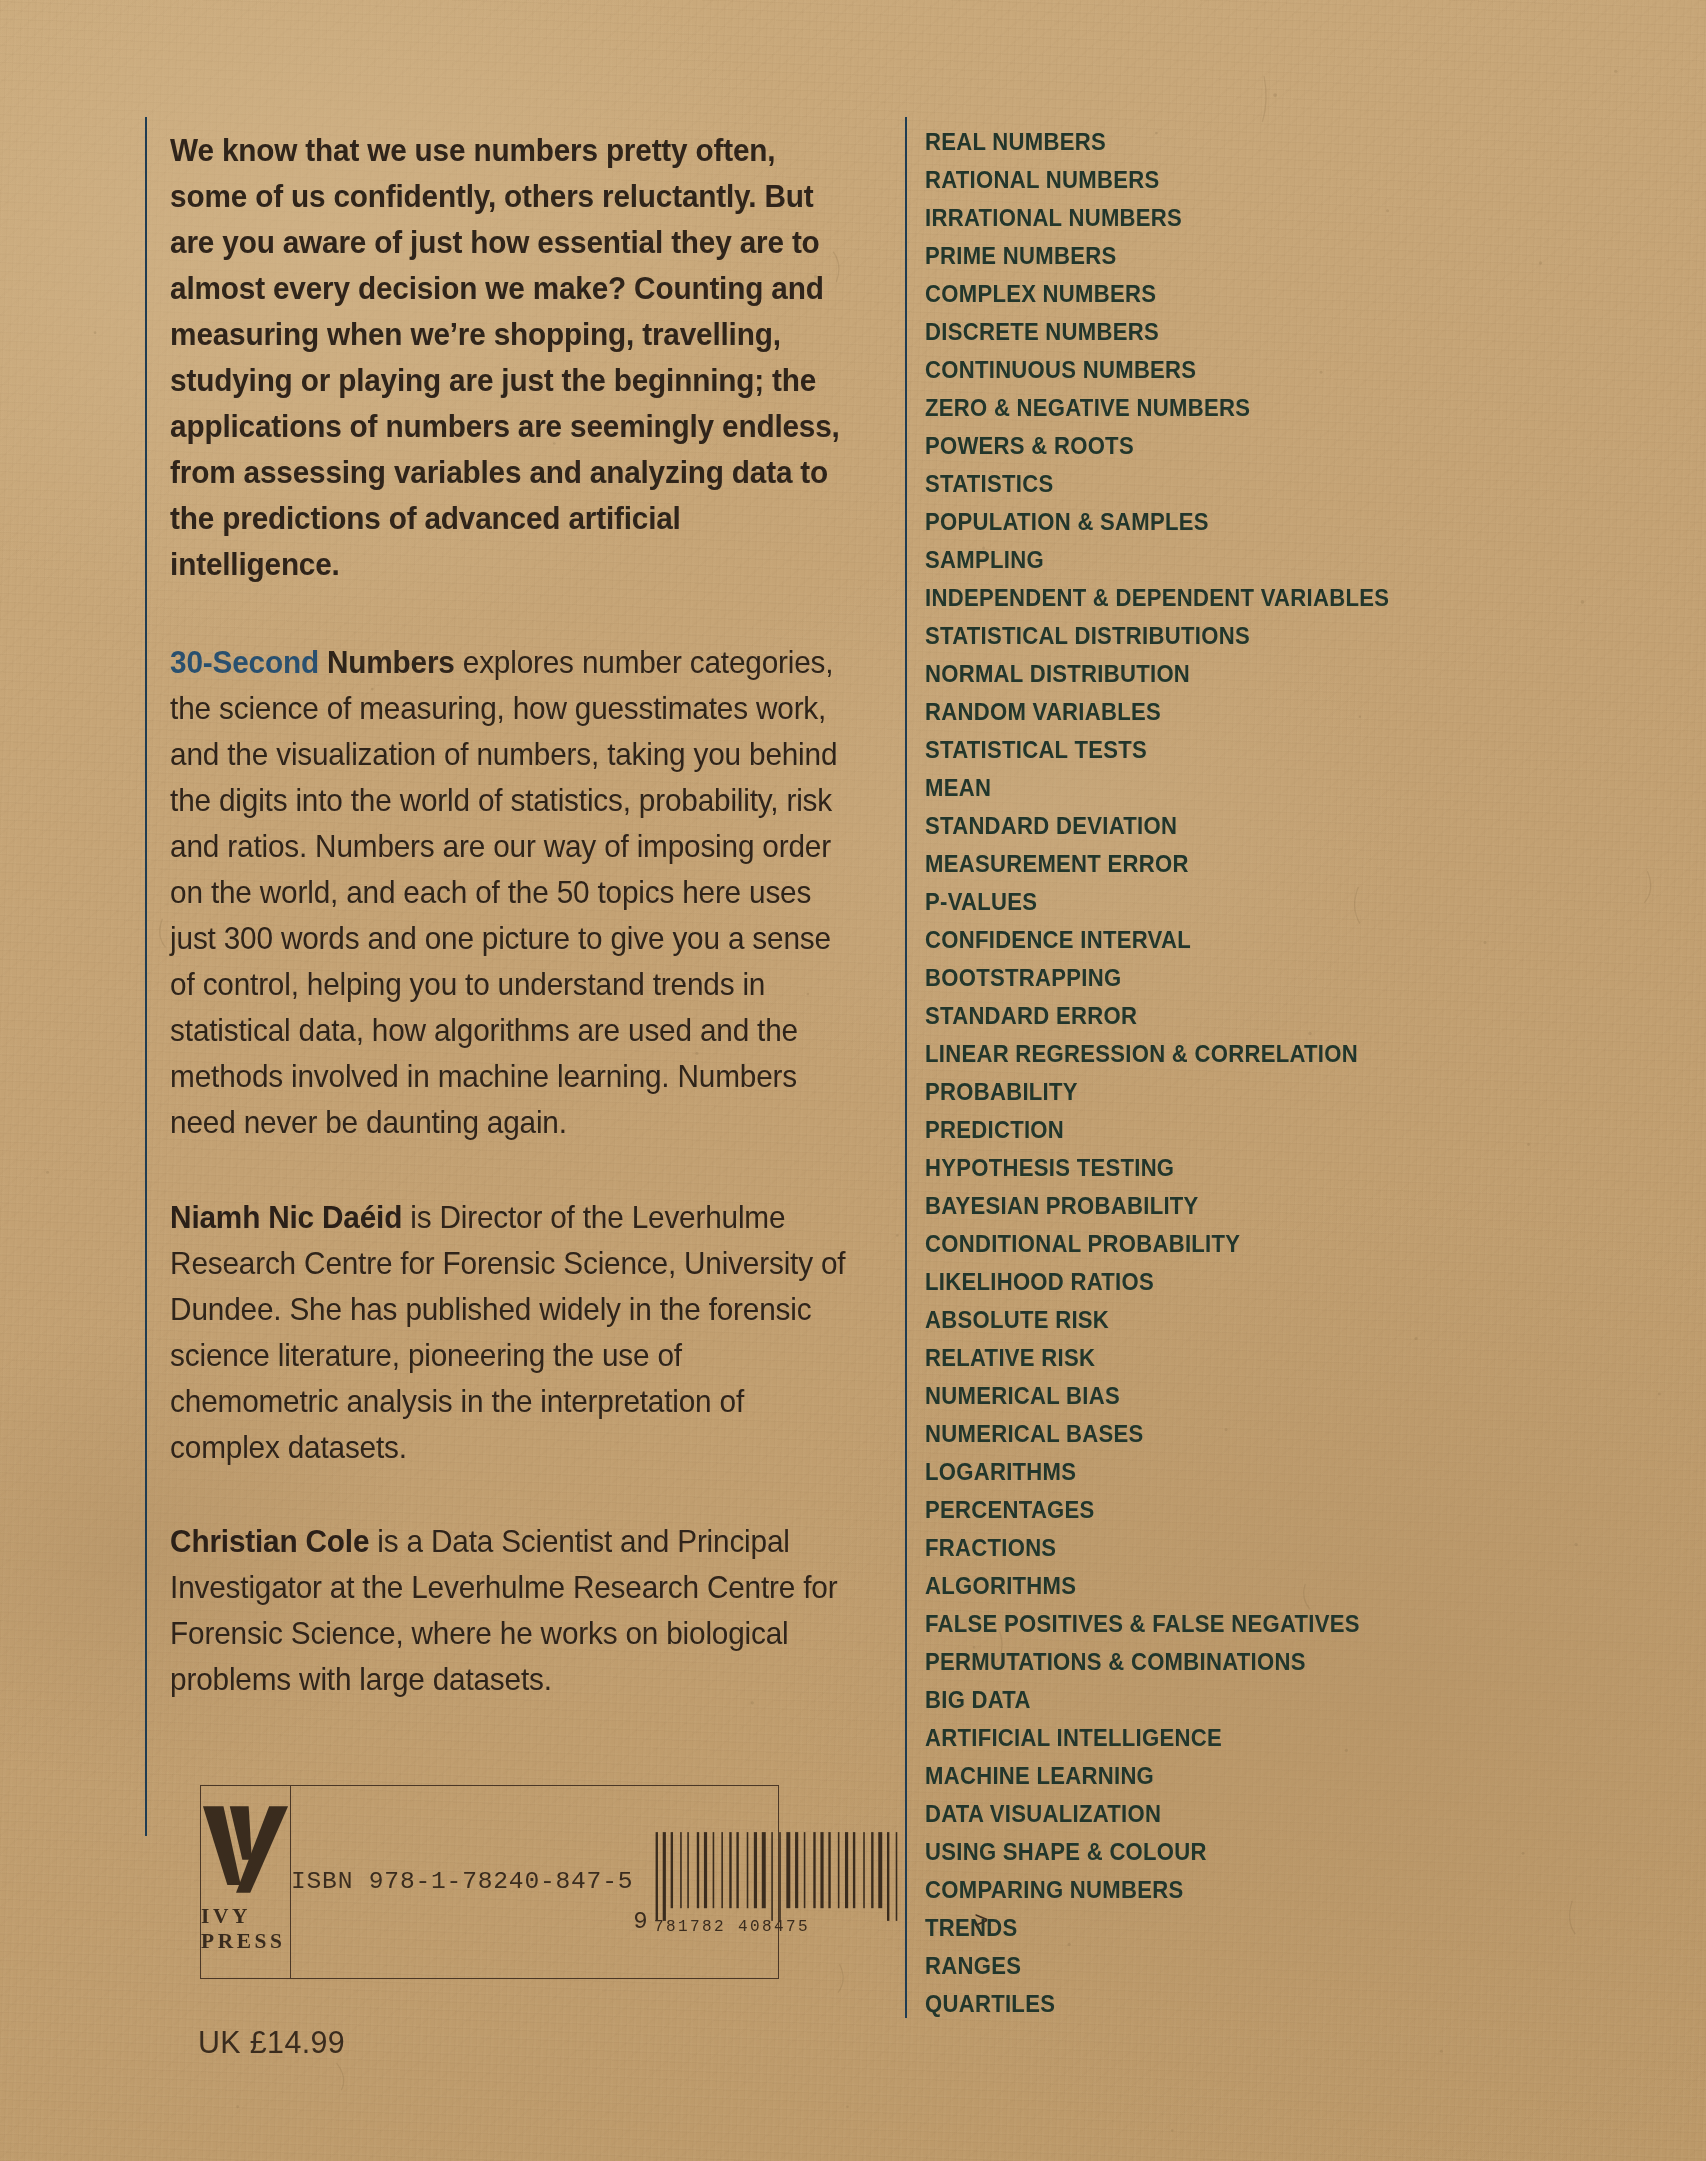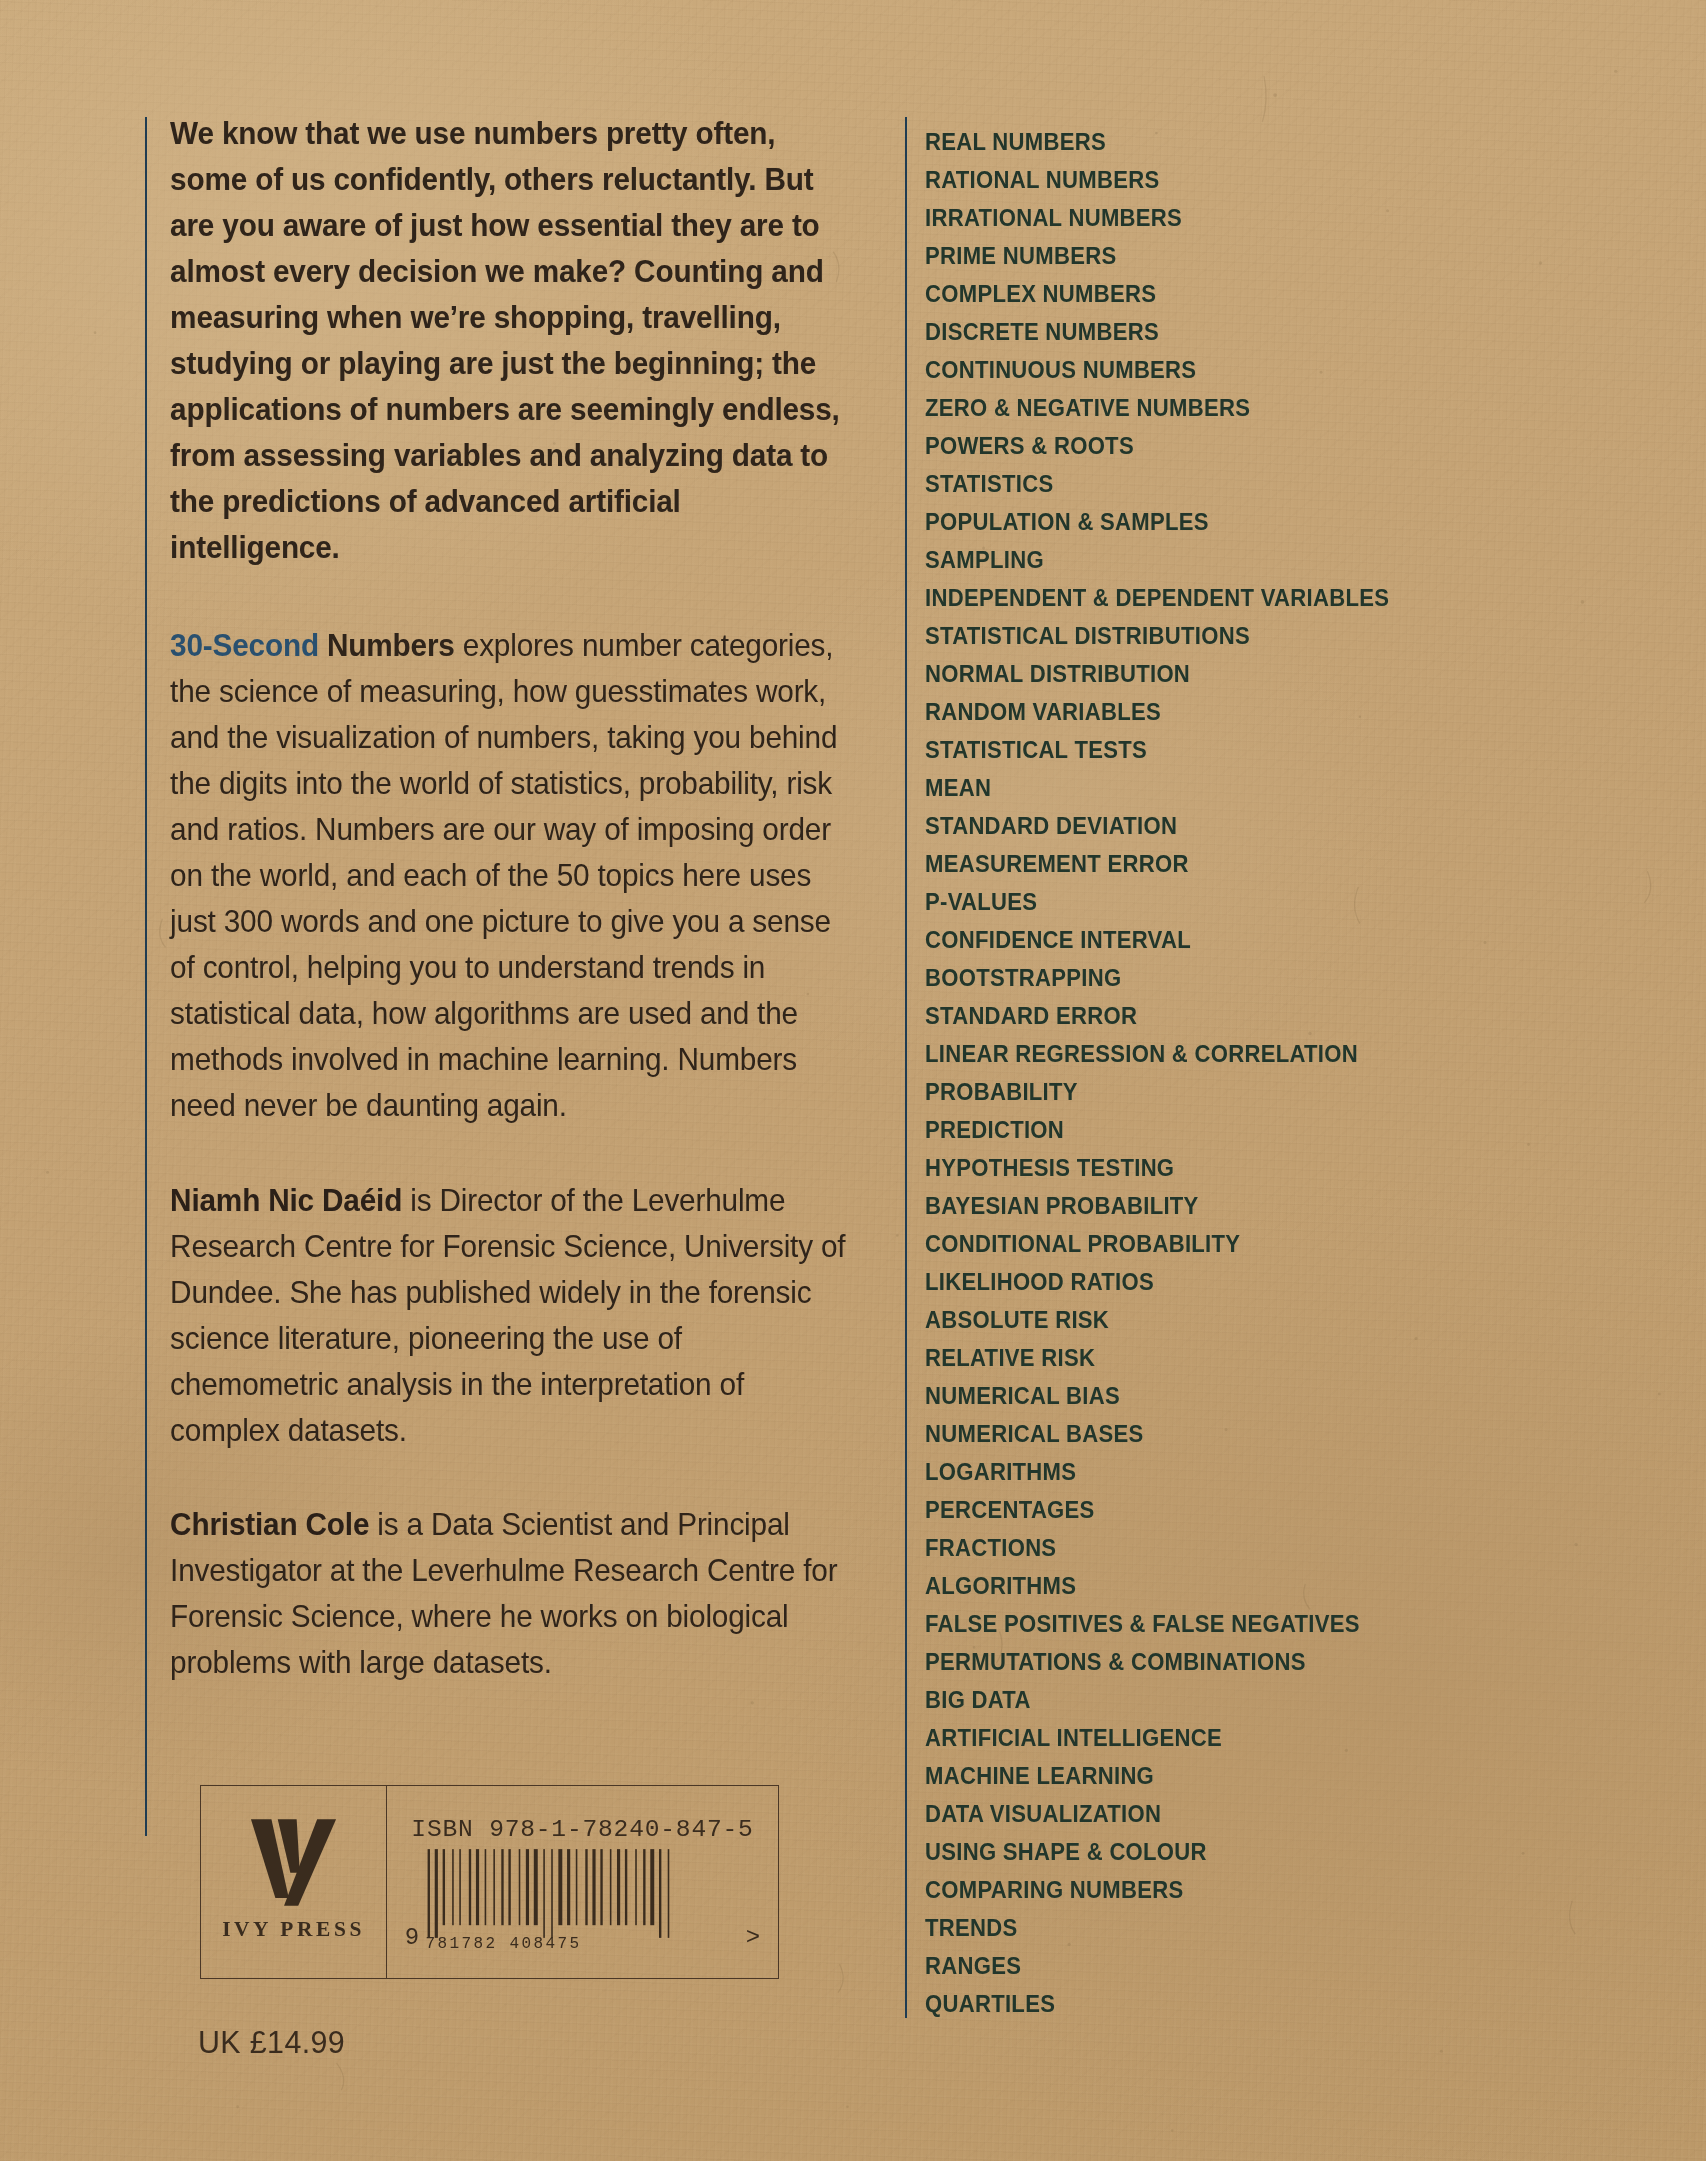--- a/index.html
+++ b/index.html
@@ -43,21 +43,21 @@
     position: absolute;
     inset: 0;
     pointer-events: none;
     opacity: .55;
   }
 
   
   .col-left {
     position: absolute;
     left: 145px;
-    top: 110px;
+    top: 127px;
     width: 673px;
   }
   .col-right {
     position: absolute;
     left: 905px;
     top: 111px;
     width: 689px;
   }
   .rule {
     position: absolute;
@@ -159,21 +159,21 @@
     margin-top: 8px;
     font-family: Liberation Serif, serif;
     font-weight: bold;
     font-size: 21.4px;
     letter-spacing: 3.6px;
     color: #3a2c1e;
   }
   .barcode-cell {
     flex: 1;
     display: flex;
-    flex-direction: column;
+    flex-direction: row;
     align-items: center;
     justify-content: center;
     padding-top: 4.8px;
   }
   .isbn-text {
     font-family: "Liberation Mono", monospace;
     font-size: 24.6px;
     letter-spacing: 0.8px;
     color: #3a2c1e;
     margin-bottom: 6.3px;

